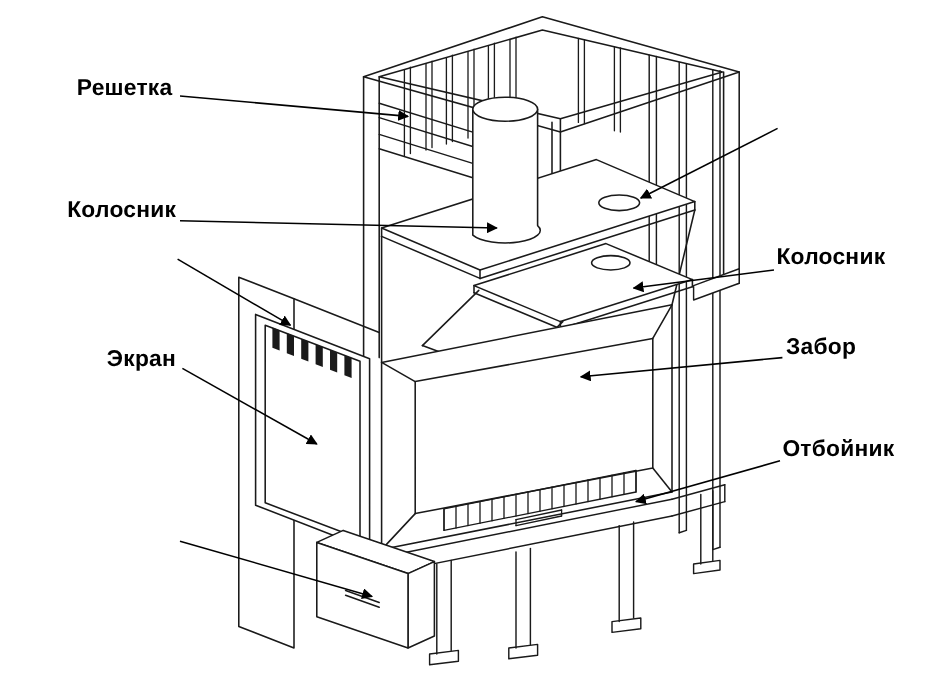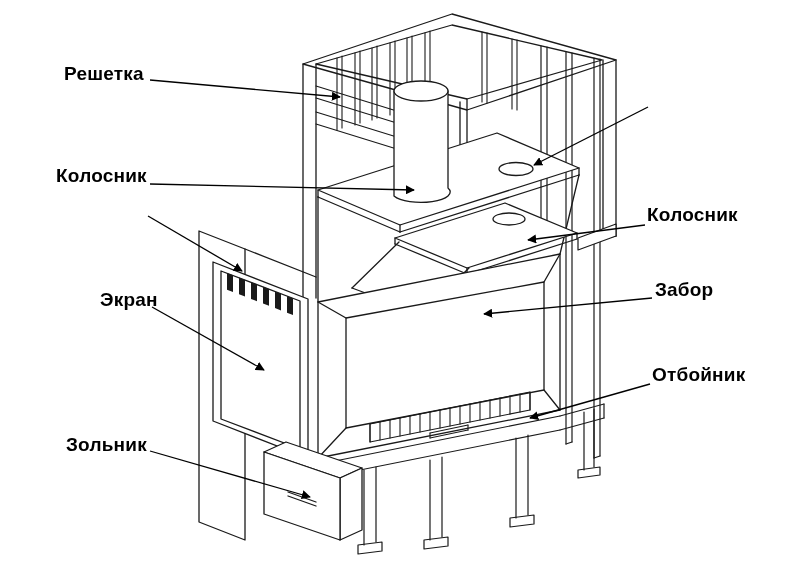--- a/index.html
+++ b/index.html
@@ -214,18 +214,17 @@
       <line x1="152" y1="307" x2="264" y2="370" marker-end="url(#arrowhead)"></line>
       <line x1="652" y1="298" x2="484" y2="314" marker-end="url(#arrowhead)"></line>
       <line x1="650" y1="384" x2="530" y2="418" marker-end="url(#arrowhead)"></line>
       <line x1="150" y1="451" x2="310" y2="497" marker-end="url(#arrowhead)"></line>
     </g>
   </svg>
 
   <div class="label" style="left:64px;  top:63px;">Решетка</div>
   <div class="label" style="left:56px;  top:165px;">Колосник</div>
   <div class="label" style="left:647px; top:204px;">Колосник</div>
-  <div class="label" style="left:100px;  top:289px;">Экран</div>
+  <div class="label" style="left:89px;  top:289px;">Экран</div>
   <div class="label" style="left:655px; top:279px;">Забор</div>
   <div class="label" style="left:652px; top:364px;">Отбойник</div>
-  <div class="label" style="left:66px;  top:434px;">Зольник</div>
 
 </div>
 
 </body></html>

